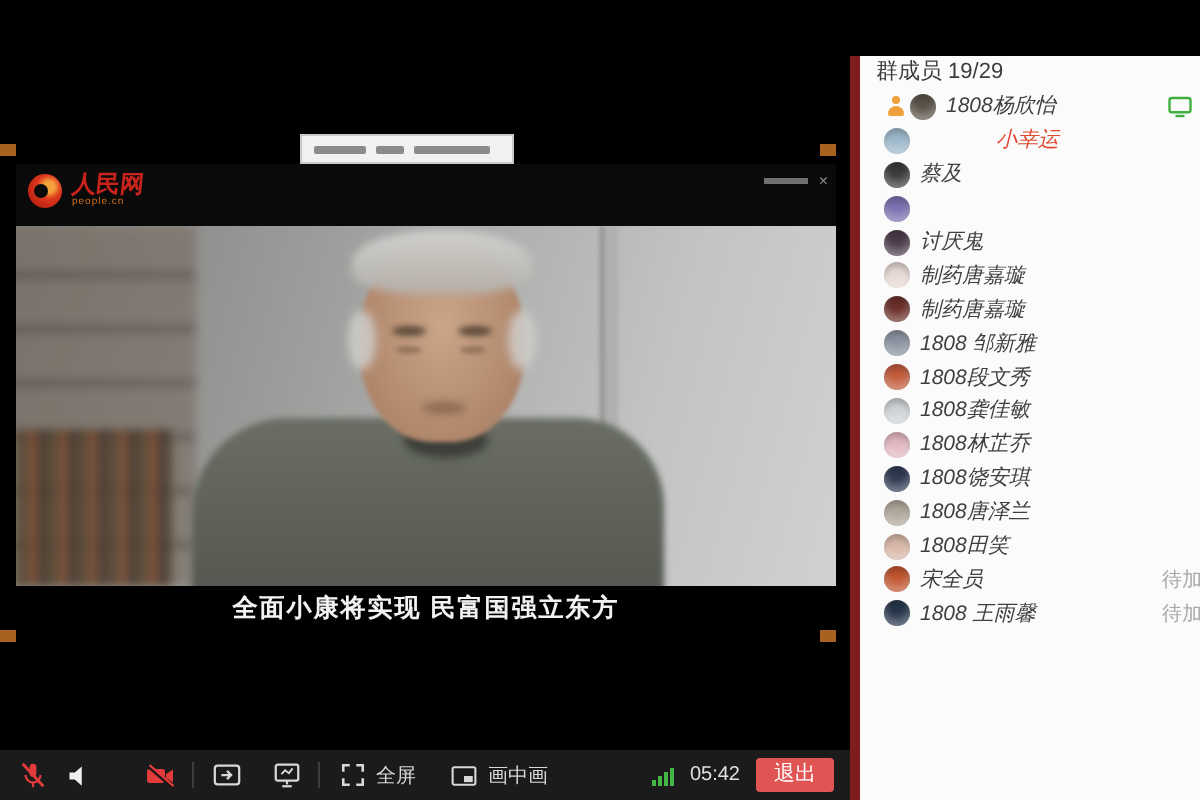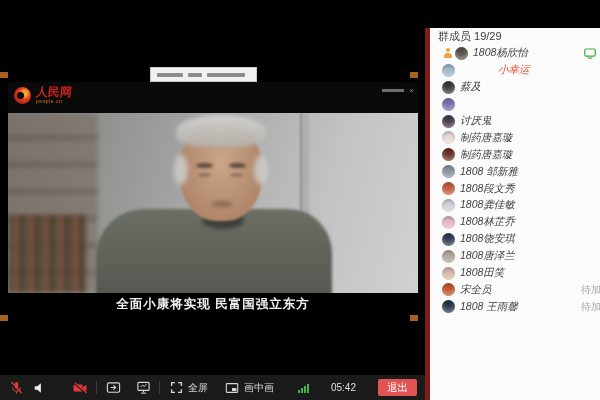--- a/index.html
+++ b/index.html
@@ -86,21 +86,21 @@
   .subtitle { position:absolute; top:268px; left:8px; width:410px; text-align:center;
     color:#f2f2f2; font-size:12.5px; font-weight:bold; letter-spacing:1px;
     text-shadow:0 1px 2px #000; }
 
   
   .toolbar { position:absolute; top:347px; left:0; width:425px; height:25px;
     background:#1b1b1b; display:flex; align-items:center; }
   .tb-icon { width:16px; height:16px; display:flex; align-items:center; justify-content:center; }
   .tb-divider { width:1px; height:13px; background:#3c3c3c; margin:0 8px; }
   .tb-group { display:flex; align-items:center; gap:4px; color:#d8d8d8; font-size:10px; }
-  .tb-right { margin-left:auto; display:flex; align-items:center; gap:22px; padding-right:8px; }
+  .tb-right { margin-left:auto; display:flex; align-items:center; gap:8px; padding-right:8px; }
   .signal { display:flex; align-items:flex-end; gap:1px; height:10px; }
   .signal i { display:block; width:2px; background:#43b643; }
   .timer { color:#e0e0e0; font-size:10px; }
   .exit-btn { background:#e05454; color:#fff; font-size:10.5px; padding:3px 9px;
     border-radius:2px; line-height:1; cursor:default; }
 
   
   .member-panel { position:absolute; top:28px; left:425px; width:200px; height:372px;
     background:#fbfbfb; border-left:5px solid #7f1d1d; }
   .panel-header { height:17px; line-height:17px; padding-left:8px; font-size:11px;

